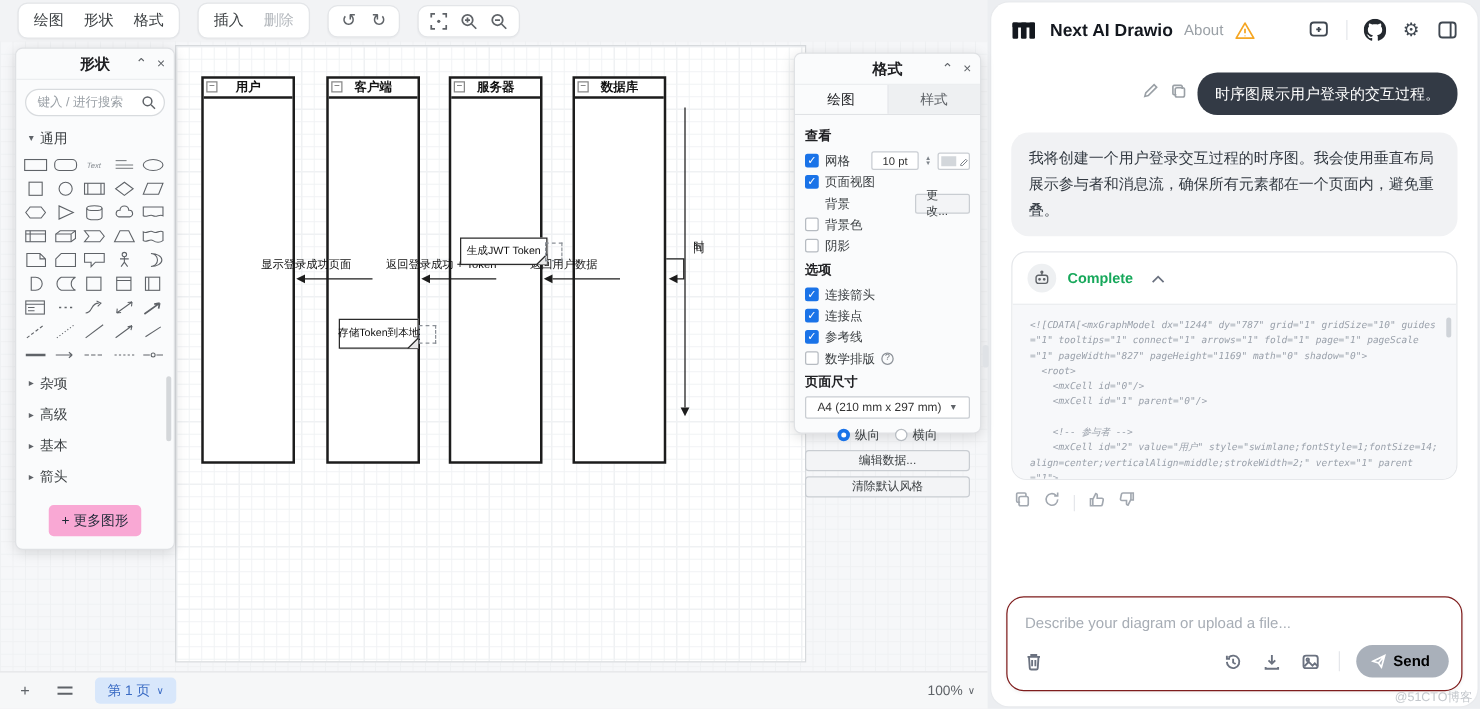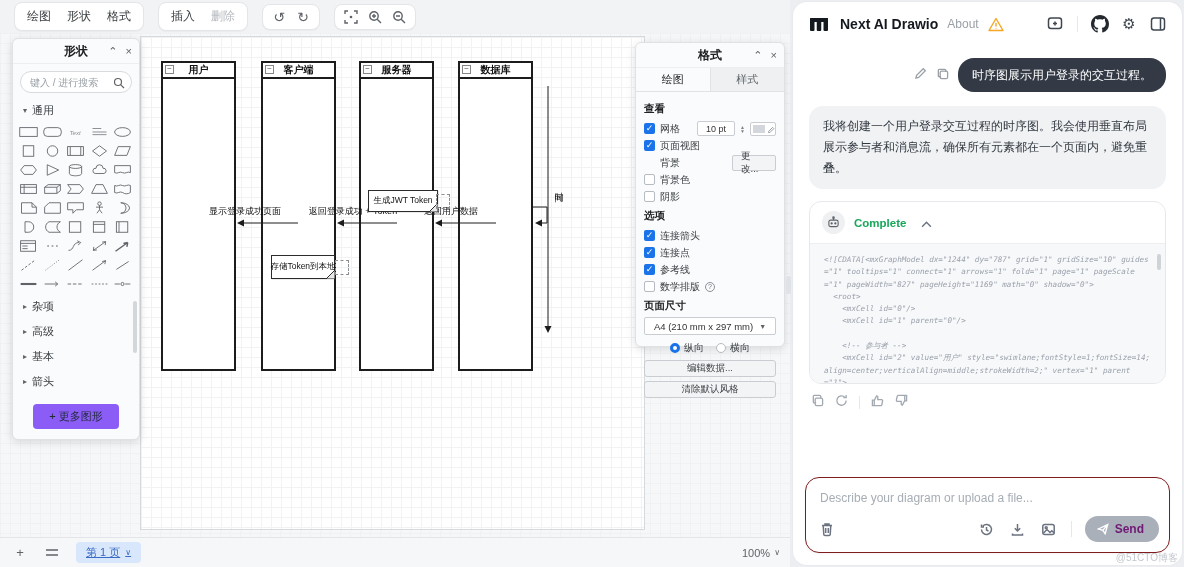--- a/index.html
+++ b/index.html
@@ -47,21 +47,21 @@
   #shapes-panel { left:12px; top:38px; width:128px; height:402px; }
   .search-wrap { margin:7px 7px 5px; position:relative; }
   .search-input { width:100%; height:22px; border:1px solid #d8dbde; border-radius:12px; background:#fff; font-size:10px; padding:0 20px 0 9px; color:#333; outline:none; font-family:inherit; }
   .search-input::placeholder { color:#9aa0a6; }
   .search-ic { position:absolute; right:7px; top:4px; }
   .cat-row { display:flex; align-items:center; gap:5px; font-size:11px; color:#3c4043; padding:5px 10px; cursor:pointer; }
   .cat-caret { font-size:8px; color:#5f6368; }
   .shape-grid { width:118px; margin:1px auto 2px; display:grid; grid-template-columns:repeat(5,1fr); row-gap:3px; }
   .sh { width:23px; height:16px; display:flex; align-items:center; justify-content:center; cursor:pointer; }
   .sh svg { stroke:#5f6368; fill:none; stroke-width:1; }
-  .more-shapes { margin:10px auto 0; width:86px; background:#8b5cf6; border-radius:4px; font-size:11px; color:#1f2937; text-align:center; padding:5px 0; cursor:pointer; }
+  .more-shapes { margin:10px auto 0; width:74px; background:#f9a8d4; border-radius:4px; font-size:11px; color:#1f2937; text-align:center; padding:5px 0; cursor:pointer; }
   .panel-scrollbar { position:absolute; right:2px; top:262px; width:4px; height:52px; background:#d4d7da; border-radius:2px; }
 
   #format-panel { left:635px; top:42px; width:150px; height:305px; }
   .fmt-tabs { display:flex; height:24px; border-bottom:1px solid #e0e2e5; font-size:11px; }
   .fmt-tab { flex:1; display:flex; align-items:center; justify-content:center; cursor:pointer; }
   .fmt-tab.active { background:#fafbfc; color:#202124; border-right:1px solid #e0e2e5; }
   .fmt-tab.inactive { background:#eef0f2; color:#5f6368; }
   .fmt-body { padding:6px 8px 0; font-size:10px; color:#3c4043; }
   .fmt-section { font-size:10.5px; font-weight:bold; color:#202124; margin:4px 0 4px; }
   .fmt-row { display:flex; align-items:center; gap:5px; height:17px; }
@@ -76,21 +76,21 @@
   .swatch-btn { width:26px; height:14px; border:1px solid #c9cdd2; border-radius:2px; background:#fff; display:flex; align-items:center; cursor:pointer; }
   .swatch { width:12px; height:8px; background:#d3d7db; margin:0 2px; }
   .mini-btn { height:16px; border:1px solid #c9cdd2; background:#f3f4f6; border-radius:2px; font-size:9.5px; color:#3c4043; display:flex; align-items:center; justify-content:center; padding:0 8px; cursor:pointer; }
   .wide-btn { width:132px; margin:4px auto 0; height:17px; border:1px solid #c9cdd2; background:#f3f4f6; border-radius:3px; font-size:9.5px; color:#3c4043; display:flex; align-items:center; justify-content:center; cursor:pointer; }
   .dropdown { width:132px; height:18px; margin:2px auto 4px; border:1px solid #c9cdd2; background:#fff; border-radius:2px; font-size:9.5px; display:flex; align-items:center; justify-content:center; gap:6px; color:#333; cursor:pointer; }
   .help-circ { width:10px; height:10px; border:1px solid #8b9097; border-radius:50%; font-size:7px; display:flex; align-items:center; justify-content:center; color:#6b7076; }
 
   
   .page-bar { position:absolute; left:0; top:537px; width:790px; height:30px; background:#f6f7f8; border-top:1px solid #e3e5e8; display:flex; align-items:center; }
   .pb-ic { width:24px; height:20px; display:flex; align-items:center; justify-content:center; color:#5f6368; cursor:pointer; margin-left:8px; font-size:13px; }
-  .page-tab { margin-left:12px; background:#d8e7fb; border-radius:4px; padding:3px 10px; font-size:11px; color:#3a6bc4; display:flex; gap:5px; align-items:center; cursor:pointer;text-decoration:underline; }
+  .page-tab { margin-left:12px; background:#d8e7fb; border-radius:4px; padding:3px 10px; font-size:11px; color:#3a6bc4; display:flex; gap:5px; align-items:center; cursor:pointer; }
   .zoom-ctl { position:absolute; right:10px; font-size:11px; color:#5f6368; display:flex; gap:4px; align-items:center; cursor:pointer; }
 
   .divider-handle { position:absolute; left:786px; top:276px; width:5px; height:18px; background:#dfe2e6; border-radius:3px; z-index:20; cursor:col-resize; }
 
   
   .chat-panel { position:absolute; left:793px; top:2px; width:389px; height:563px; background:#fff; border-radius:14px; box-shadow:0 0 0 1px #e8eaed; overflow:hidden; }
   .chat-header { height:44px; display:flex; align-items:center; padding:0 14px; gap:9px; }
   .chat-logo { width:24px; height:24px; }
   .chat-title { font-size:14px; font-weight:bold; color:#14181f; }
   .chat-about { font-size:12px; color:#9aa0a6; cursor:pointer; }
@@ -119,21 +119,21 @@
   .act-div { width:1px; height:13px; background:#e5e7eb; }
 
   .chat-input-card { position:absolute; left:12px; right:12px; bottom:12px; border:1px solid #7f1d1d; border-radius:14px; background:#fff; box-shadow:0 1px 3px rgba(0,0,0,.05); }
   .chat-input { width:100%; border:none; outline:none; font-size:12px; color:#333; padding:13px 14px 4px; font-family:inherit; background:transparent; }
   .chat-input::placeholder { color:#a7adb5; }
   .input-row { display:flex; align-items:center; padding:7px 10px 10px 12px; gap:13px; }
   .input-row svg { stroke:#6b7280; fill:none; stroke-width:1.5; }
   .in-ic { width:18px; height:18px; display:flex; align-items:center; justify-content:center; cursor:pointer; }
   .in-spacer { flex:1; }
   .in-div { width:1px; height:16px; background:#e5e7eb; }
-  .send-btn { background:#a9b0ba; color:#701a75; border-radius:999px; padding:6px 15px 6px 12px; font-size:12px; font-weight:600; display:flex; align-items:center; gap:6px; cursor:pointer; }
+  .send-btn { background:#a9b0ba; color:#000000; border-radius:999px; padding:6px 15px 6px 12px; font-size:12px; font-weight:600; display:flex; align-items:center; gap:6px; cursor:pointer; }
   .send-btn svg { stroke:#fff; fill:none; stroke-width:1.6; }
   .watermark { position:absolute; right:6px; bottom:2px; font-size:10px; color:#c3c7cc; z-index:30; }
 </style>
 </head>
 <body>
 
 <div id="app">
 
   <div class="left-region">
 

